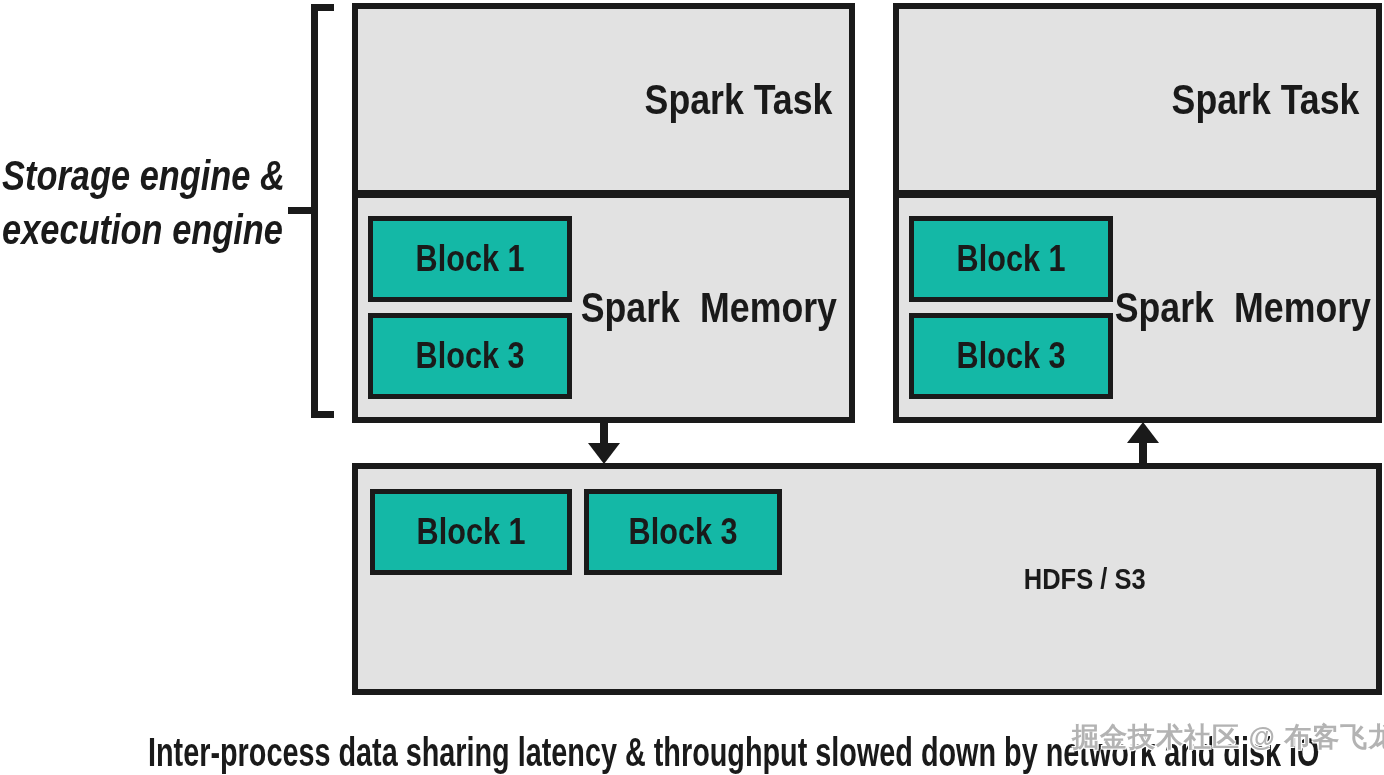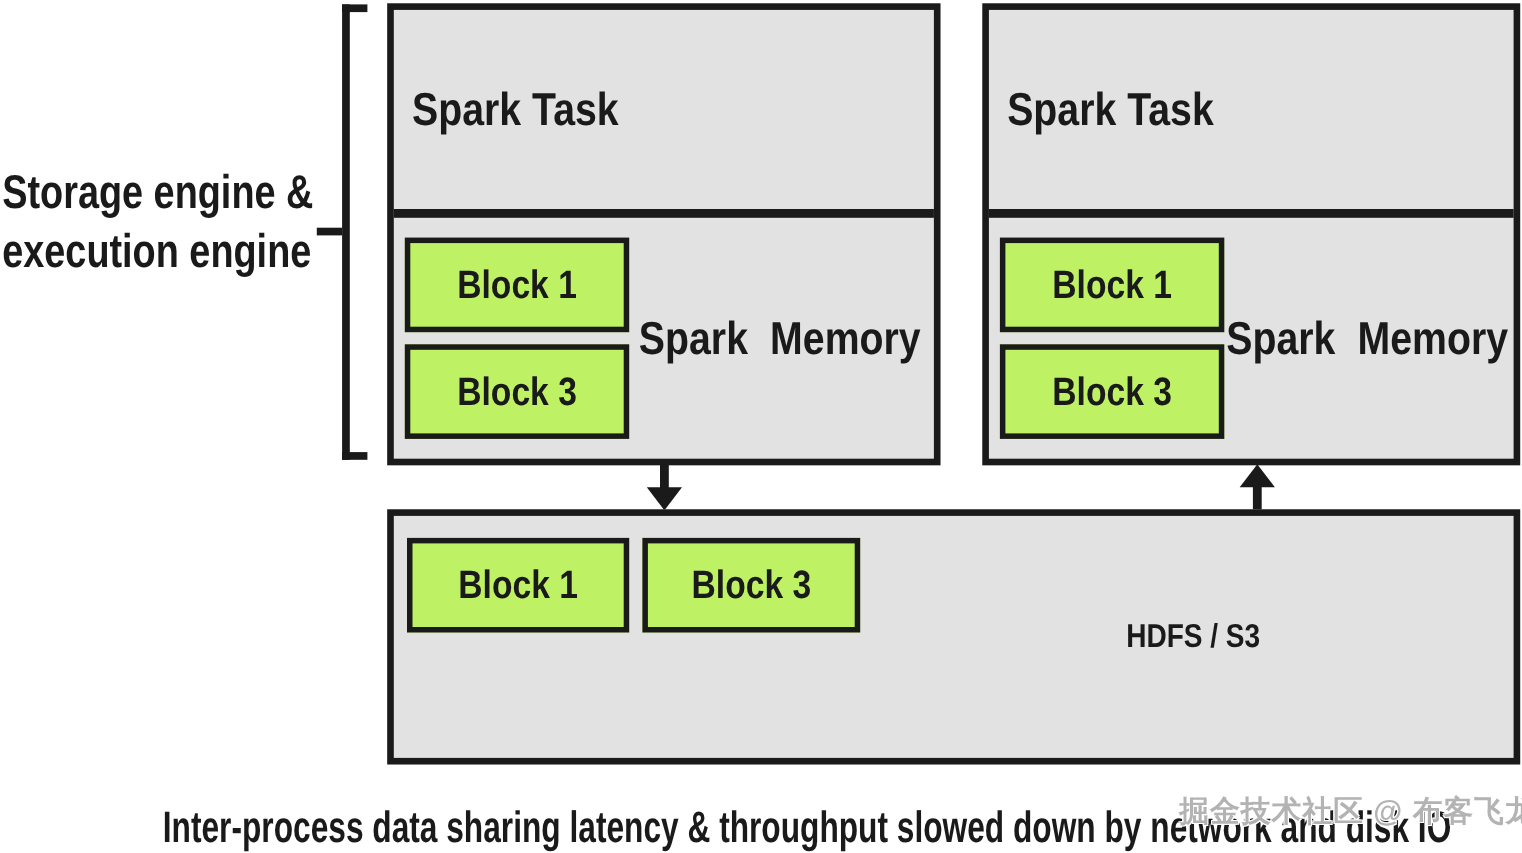--- a/index.html
+++ b/index.html
@@ -8,43 +8,43 @@
     background:#ffffff; font-family:"Liberation Sans", sans-serif;
     font-weight:bold; color:#1a1a1a;
   }
   .ink { position:absolute; background:#1a1a1a; }
   
   .cx  { display:inline-block; transform:scaleX(0.85); transform-origin:center center; white-space:nowrap; }
   .cxl { display:inline-block; transform:scaleX(0.80); transform-origin:left center; white-space:nowrap; }
 
   
   .side-label { position:absolute; left:2px; top:148px; font-size:43px; line-height:54px; }
-  .side-label div { height:54px; }
+  .side-label div { height:54px;font-style:italic; }
 
   
   .outer-box {
     position:absolute; box-sizing:border-box;
     border:6px solid #1a1a1a; background:#e2e2e2;
   }
   .exec-left  { left:352px; top:3px;  width:503px;  height:420px; }
   .exec-right { left:893px; top:3px;  width:489px;  height:420px; }
   .hdfs-box   { left:352px; top:463px; width:1030px; height:232px; }
 
   .task-header {
     height:181px; border-bottom:8px solid #1a1a1a;
-    display:flex; align-items:center; justify-content:flex-start;
+    display:flex; align-items:center; justify-content:flex-end;
     font-size:42px;
   }
   .task-memory { position:relative; height:219px; }
   .blocks-col {
     position:absolute; left:10px; top:0; height:100%; width:204px;
     display:flex; flex-direction:column; justify-content:center; gap:11px;
   }
   .block {
-    box-sizing:border-box; height:86px; border:5px solid #1a1a1a; background:#bef264;
+    box-sizing:border-box; height:86px; border:5px solid #1a1a1a; background:#14b8a6;
     display:flex; align-items:center; justify-content:center; font-size:36px;
   }
   .mem-label {
     position:absolute; left:214px; right:0; top:0; height:100%;
     display:flex; flex-direction:row; align-items:center; justify-content:center;
     font-size:42px; line-height:50px; text-align:center;
   }
 
   .hdfs-inner { position:relative; width:100%; height:100%; }
   .hdfs-blocks {

